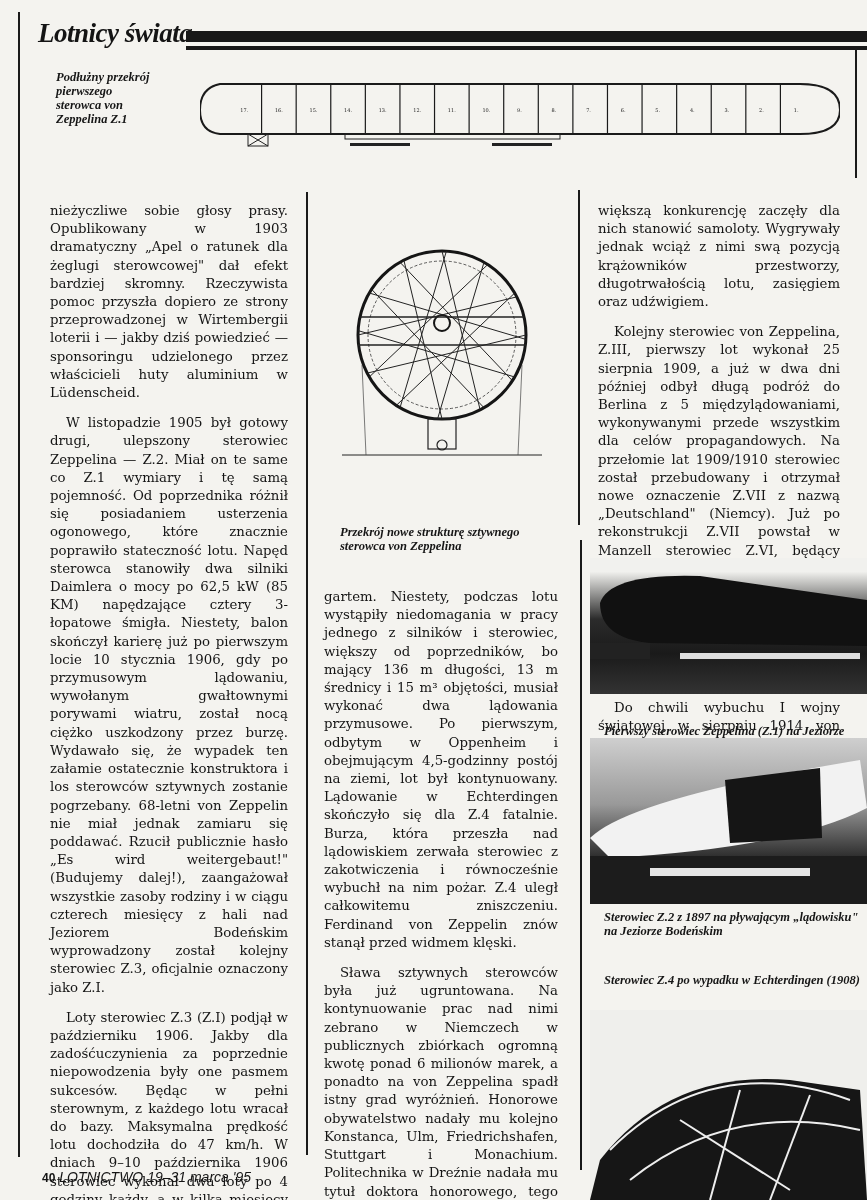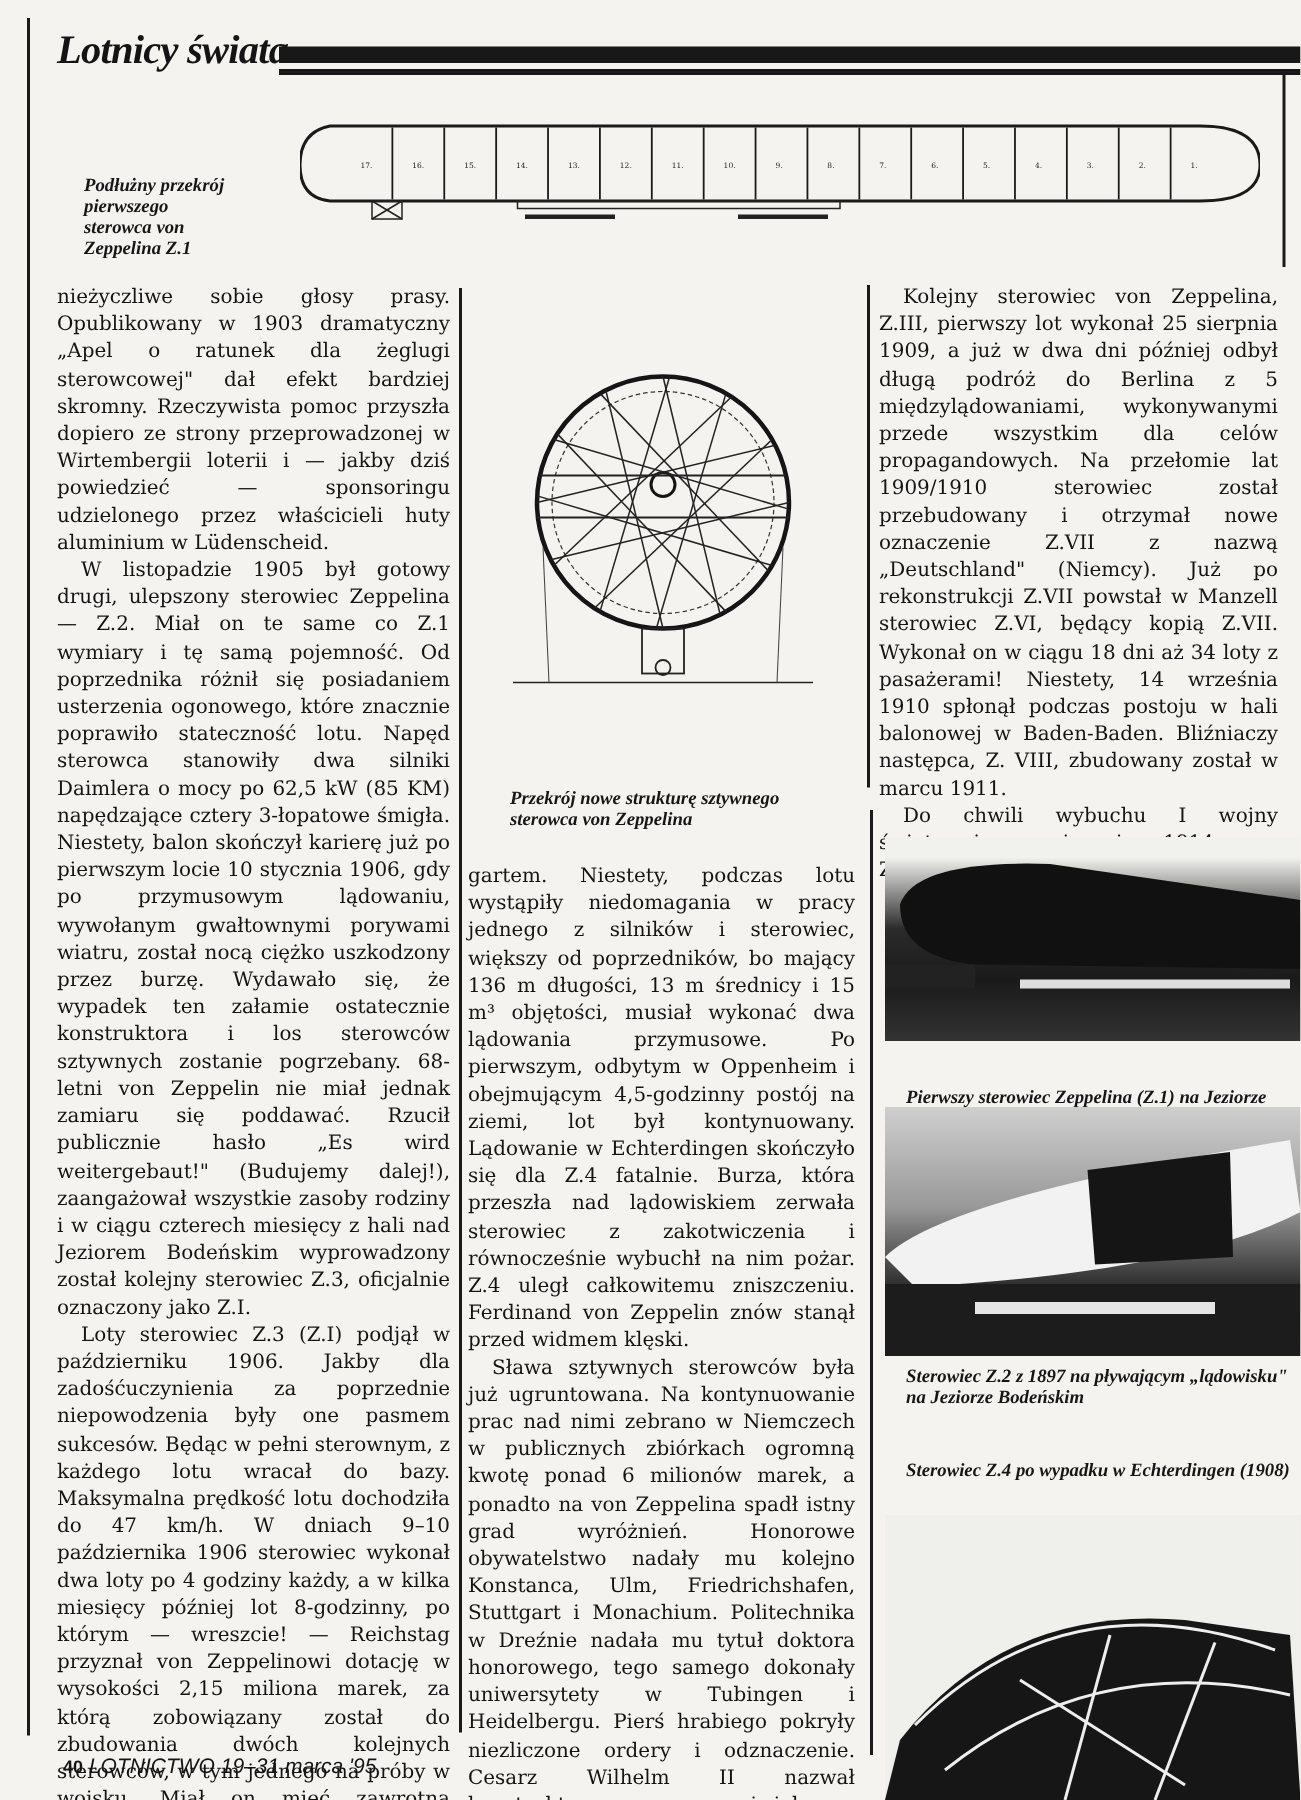--- a/index.html
+++ b/index.html
@@ -19,28 +19,28 @@
     font-size: 27px; letter-spacing: -0.5px; line-height: 30px;
   }
   .header-bar-thick { position: absolute; left: 168px; right: 0; top: 19px; height: 11px; background: #181818; }
   .header-bar-thin { position: absolute; left: 168px; right: 0; top: 34px; height: 4px; background: #181818; }
   .right-rule { position: absolute; left: 855px; top: 48px; width: 2px; height: 130px; background: #1a1a1a; }
 
   .caption {
     font-family: "Liberation Serif", serif; font-style: italic; font-weight: 700;
     font-size: 12.5px; line-height: 14px; color: #161616;
   }
-  .fig-top-caption { position: absolute; left: 56px; top: 70px; width: 100px; margin-top: 46px; }
+  .fig-top-caption { position: absolute; left: 56px; top: 70px; width: 100px; }
   .fig-top { position: absolute; left: 200px; top: 70px; width: 640px; height: 80px; }
 
   .col {
     position: absolute; font-size: 13.3px; line-height: 18.2px;
     text-align: justify; hyphens: manual;
   }
-  .col p { margin: 0; text-indent: 16px; }
+  .col p { margin: 12px; text-indent: 16px; }
   .col p.noindent { text-indent: 0; }
   #col1 { left: 38px; top: 190px; width: 262px; }
   #col2 { left: 312px; top: 576px; width: 258px; }
   #col3 { left: 586px; top: 190px; width: 266px; }
 
   .vrule { position: absolute; width: 2px; background: #1a1a1a; }
   #vr1 { left: 306px; top: 192px; height: 963px; }
   #vr2 { left: 578px; top: 190px; height: 335px; }
   #vr3 { left: 580px; top: 540px; height: 630px; }
 
@@ -156,20 +156,21 @@
 
 <div class="col" id="col2">
   <p class="noindent">gartem. Niestety, podczas lotu wystąpiły niedomagania w pracy jednego z silników i sterowiec, większy od poprzedników, bo mający 136 m długości, 13 m średnicy i 15 m³ objętości, musiał wykonać dwa lądowania przymusowe. Po pierwszym, odbytym w Oppenheim i obejmującym 4,5-godzinny postój na ziemi, lot był kontynuowany. Lądowanie w Echterdingen skończyło się dla Z.4 fatalnie. Burza, która przeszła nad lądowiskiem zerwała sterowiec z zakotwiczenia i równocześnie wybuchł na nim pożar. Z.4 uległ całkowitemu zniszczeniu. Ferdinand von Zeppelin znów stanął przed widmem klęski.</p>
   <p>Sława sztywnych sterowców była już ugruntowana. Na kontynuowanie prac nad nimi zebrano w Niemczech w publicznych zbiórkach ogromną kwotę ponad 6 milionów marek, a ponadto na von Zeppelina spadł istny grad wyróżnień. Honorowe obywatelstwo nadały mu kolejno Konstanca, Ulm, Friedrichshafen, Stuttgart i Monachium. Politechnika w Dreźnie nadała mu tytuł doktora honorowego, tego samego dokonały uniwersytety w Tubingen i Heidelbergu. Pierś hrabiego pokryły niezliczone ordery i odznaczenie. Cesarz Wilhelm II nazwał konstruktora „największym wynalazcą wszechczasów".</p>
 
 </div>
 <div class="vrule" id="vr2"></div>
 <div class="vrule" id="vr3"></div>
 
 <div class="col" id="col3">
+  <p class="noindent">większą konkurencję zaczęły dla nich stanowić samoloty. Wygrywały jednak wciąż z nimi swą pozycją krążowników przestworzy, długotrwałością lotu, zasięgiem oraz udźwigiem.</p>
   <p>Kolejny sterowiec von Zeppelina, Z.III, pierwszy lot wykonał 25 sierpnia 1909, a już w dwa dni później odbył długą podróż do Berlina z 5 międzylądowaniami, wykonywanymi przede wszystkim dla celów propagandowych. Na przełomie lat 1909/1910 sterowiec został przebudowany i otrzymał nowe oznaczenie Z.VII z nazwą „Deutschland" (Niemcy). Już po rekonstrukcji Z.VII powstał w Manzell sterowiec Z.VI, będący kopią Z.VII. Wykonał on w ciągu 18 dni aż 34 loty z pasażerami! Niestety, 14 września 1910 spłonął podczas postoju w hali balonowej w Baden-Baden. Bliźniaczy następca, Z. VIII, zbudowany został w marcu 1911.</p>
   <p>Do chwili wybuchu I wojny światowej w sierpniu 1914 von Zeppelin skonstruo-</p>
 </div>
 
 <div class="photo" id="photo1">
   <svg width="277" height="136" viewBox="0 0 277 136">
     <path d="M10,45 Q20,15 110,18 L277,42 L277,88 L60,85 Q10,80 10,45 Z" fill="#111"></path>
     <rect x="0" y="85" width="60" height="16" fill="#222"></rect>
     <rect x="90" y="95" width="180" height="6" fill="#ddd"></rect>
   </svg>

